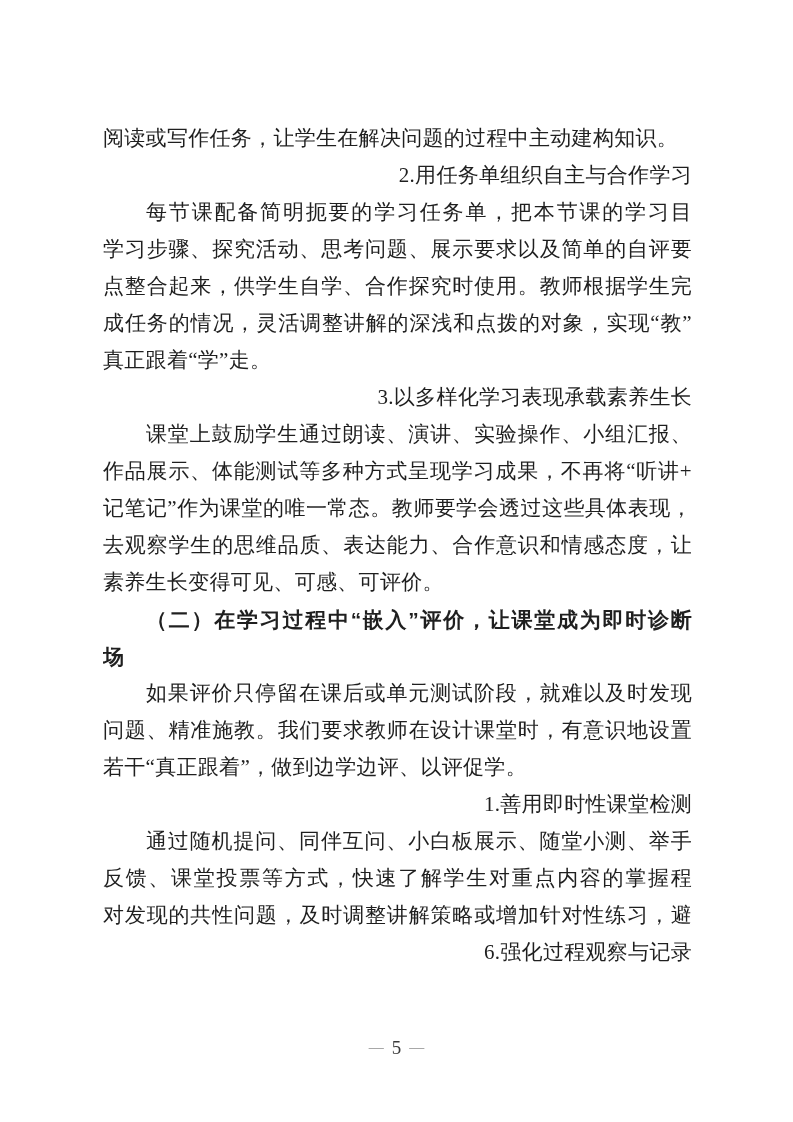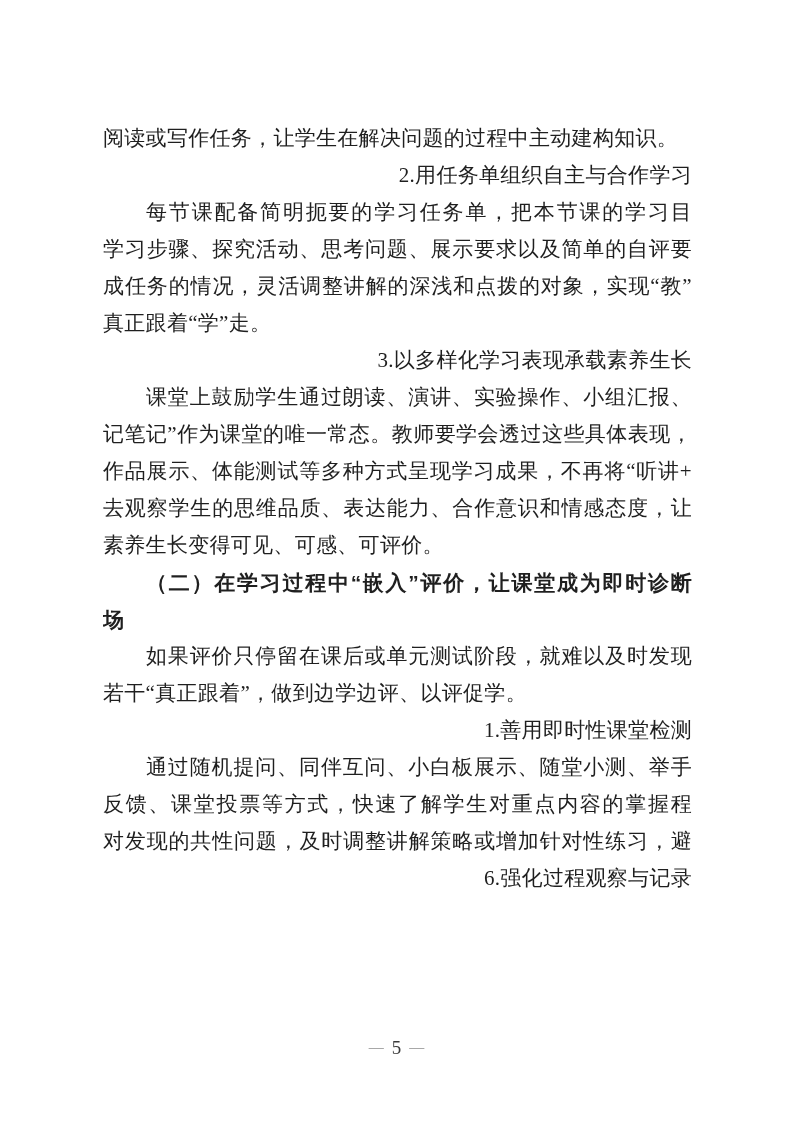--- a/index.html
+++ b/index.html
@@ -65,31 +65,33 @@
 </style>
 </head>
 <body>
 
 <div class="page">
   <div class="content">
       <div class="line body">阅读或写作任务，让学生在解决问题的过程中主动建构知识。</div>
       <div class="line kai-heading indent">2.用任务单组织自主与合作学习</div>
       <div class="line body indent fill">每节课配备简明扼要的学习任务单，把本节课的学习目标、</div>
       <div class="line body fill">学习步骤、探究活动、思考问题、展示要求以及简单的自评要</div>
+      <div class="line body fill">点整合起来，供学生自学、合作探究时使用。教师根据学生完</div>
       <div class="line body fill">成任务的情况，灵活调整讲解的深浅和点拨的对象，实现“教”</div>
       <div class="line body">真正跟着“学”走。</div>
       <div class="line kai-heading indent">3.以多样化学习表现承载素养生长</div>
       <div class="line body indent fill">课堂上鼓励学生通过朗读、演讲、实验操作、小组汇报、</div>
+      <div class="line body fill">作品展示、体能测试等多种方式呈现学习成果，不再将“听讲+</div>
       <div class="line body fill">记笔记”作为课堂的唯一常态。教师要学会透过这些具体表现，</div>
-      <div class="line body fill">作品展示、体能测试等多种方式呈现学习成果，不再将“听讲+</div>
       <div class="line body fill">去观察学生的思维品质、表达能力、合作意识和情感态度，让</div>
       <div class="line body">素养生长变得可见、可感、可评价。</div>
       <div class="line bold-heading indent fill">（二）在学习过程中“嵌入”评价，让课堂成为即时诊断</div>
       <div class="line bold-heading">场</div>
       <div class="line body indent fill">如果评价只停留在课后或单元测试阶段，就难以及时发现</div>
+      <div class="line body fill">问题、精准施教。我们要求教师在设计课堂时，有意识地设置</div>
       <div class="line body">若干“真正跟着”，做到边学边评、以评促学。</div>
       <div class="line kai-heading indent">1.善用即时性课堂检测</div>
       <div class="line body indent fill">通过随机提问、同伴互问、小白板展示、随堂小测、举手</div>
       <div class="line body fill">反馈、课堂投票等方式，快速了解学生对重点内容的掌握程度。</div>
       <div class="line body fill">对发现的共性问题，及时调整讲解策略或增加针对性练习，避</div>
       <div class="line kai-heading indent">6.强化过程观察与记录</div>
     </div>
   <div class="page-number">
     <span class="dash">—</span><span class="num">5</span><span class="dash">—</span>
   </div>

